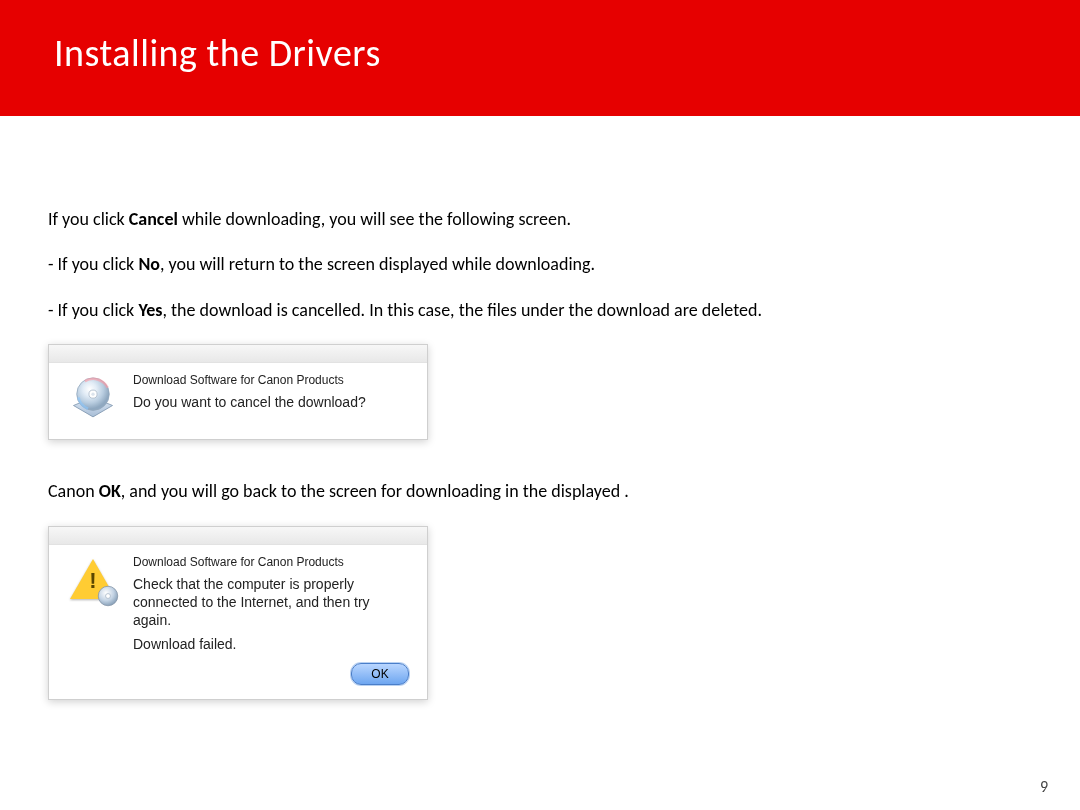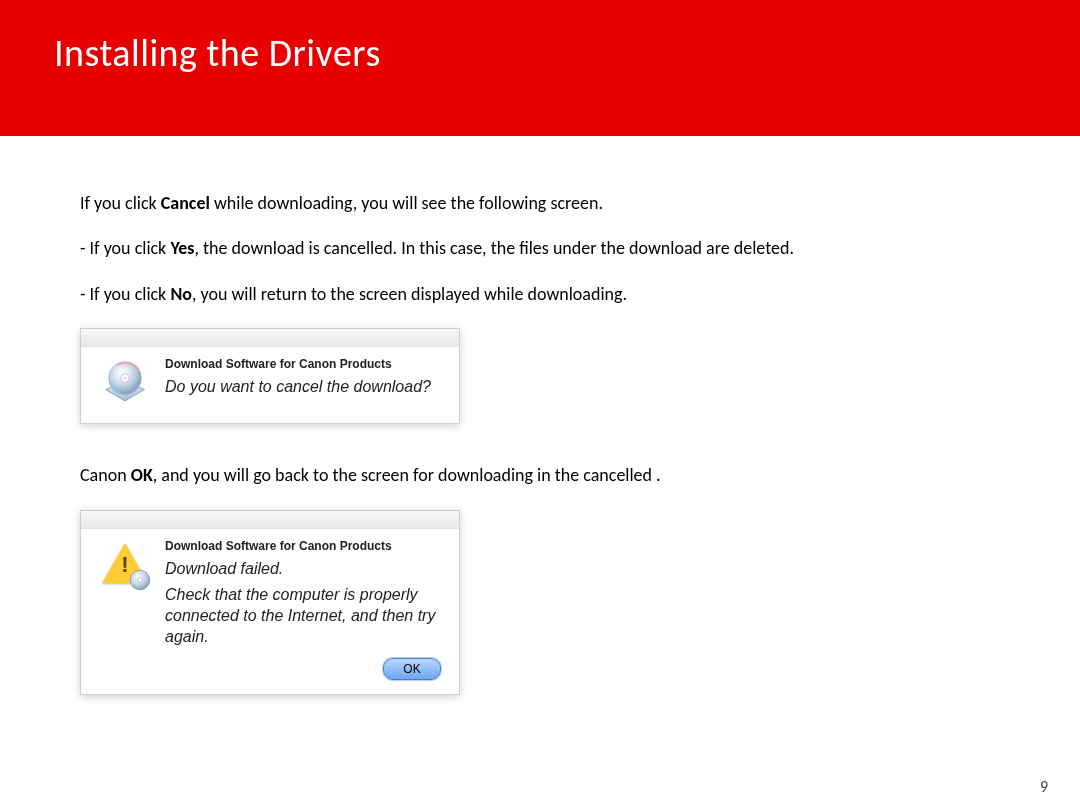--- a/index.html
+++ b/index.html
@@ -6,33 +6,34 @@
   body {
     width: 1080px;
     height: 810px;
     font-family: Calibri, "Segoe UI", Arial, sans-serif;
     background: #ffffff;
     position: relative;
     overflow: hidden;
   }
   .header {
     background: #e60000;
-    height: 136px;
+    height: 116px;
     padding: 30px 0 0 54px;
   }
   .header h1 {
     color: #ffffff;
     font-size: 38px;
     font-weight: 400;
     letter-spacing: 0.5px;
   }
   .content {
-    padding: 56px 80px 0 80px;
+    padding: 56px 80px 0 48px;
     font-size: 18px;
     color: #000;
+    margin-top: 36px;
   }
   .para { margin-bottom: 22px; line-height: 1.3; }
   .para .bold { font-weight: 700; }
 
   .dialog-box {
     width: 380px;
     border: 1px solid #cfcfcf;
     box-shadow: 0 2px 8px rgba(0,0,0,.18);
     margin: 8px 0 40px 0;
     background: #fff;
@@ -52,29 +53,28 @@
     margin-right: 14px;
     display: flex; align-items: center; justify-content: center;
   }
   .dialog-text {
     flex: 1;
     font-size: 12px;
     color: #222;
     font-family: "Lucida Grande", Arial, sans-serif;
   }
   .dialog-text .dlg-title {
-    font-weight: 700;
+    font-weight: 400;
     margin-bottom: 6px;
     font-size: 12px;
   }
   .dialog-text .dlg-msg {
-    font-size: 16px;
+    font-size: 14px;
     margin-bottom: 6px;
     line-height: 1.3;
-    font-style: italic;
   }
   .dialog-buttons {
     text-align: right;
     margin-top: 10px;
   }
   .dialog-buttons button {
     font-family: "Lucida Grande", Arial, sans-serif;
     font-size: 12px;
     min-width: 58px;
     height: 22px;
@@ -131,25 +131,25 @@
   <h1>Installing  the Drivers</h1>
 </div>
 
 <div class="content">
 
   <p class="para">
     <span>If you click </span><span class="bold">Cancel</span><span> while downloading, you will see the following screen.</span>
   </p>
 
   <p class="para">
+    <span>- If you click </span><span class="bold">No</span><span>, you will return to the screen displayed while downloading.</span>
+  </p>
+
+  <p class="para">
     <span>- If you click </span><span class="bold">Yes</span><span>, the download is cancelled. In this case, the files under the download are deleted.</span>
-  </p>
-
-  <p class="para">
-    <span>- If you click </span><span class="bold">No</span><span>, you will return to the screen displayed while downloading.</span>
   </p>
 
   <div class="dialog-box">
     <div class="dialog-titlebar"></div>
     <div class="dialog-body">
       <div class="dialog-icon cd-icon">
         <svg viewBox="0 0 64 64">
           <defs>
             <radialGradient id="cdg" cx="40%" cy="35%" r="60%">
               <stop offset="0%" stop-color="#ffffff"></stop>
@@ -172,21 +172,21 @@
       </div>
       <div class="dialog-text">
         <div class="dlg-title">Download Software for Canon Products</div>
         <div class="dlg-msg">Do you want to cancel the download?</div>
       </div>
     </div>
   </div>
 
   <div class="section">
     <p class="para">
-      <span>Canon </span><span class="bold">OK</span><span>, and you will go back to the screen for downloading in the cancelled .</span>
+      <span>Canon </span><span class="bold">OK</span><span>, and you will go back to the screen for downloading in the displayed .</span>
     </p>
   </div>
 
   <div class="dialog-box">
     <div class="dialog-titlebar"></div>
     <div class="dialog-body">
       <div class="dialog-icon">
         <div class="warn-icon">
           <div class="warn-tri"></div>
           <div class="warn-bang">!</div>
@@ -198,22 +198,22 @@
                 <stop offset="100%" stop-color="#8aa2ba"></stop>
               </radialGradient>
             </defs>
             <circle cx="16" cy="16" r="12" fill="url(#mcd)" stroke="#8898aa"></circle>
             <circle cx="16" cy="16" r="3" fill="#fff" stroke="#aab9c9"></circle>
           </svg>
         </div>
       </div>
       <div class="dialog-text">
         <div class="dlg-title">Download Software for Canon Products</div>
+        <div class="dlg-msg">Check that the computer is properly connected to the Internet, and then try again.</div>
         <div class="dlg-msg">Download failed.</div>
-        <div class="dlg-msg">Check that the computer is properly connected to the Internet, and then try again.</div>
         <div class="dialog-buttons">
           <button class="primary">OK</button>
         </div>
       </div>
     </div>
   </div>
 
 </div>
 
 <div class="page-number">9</div>

